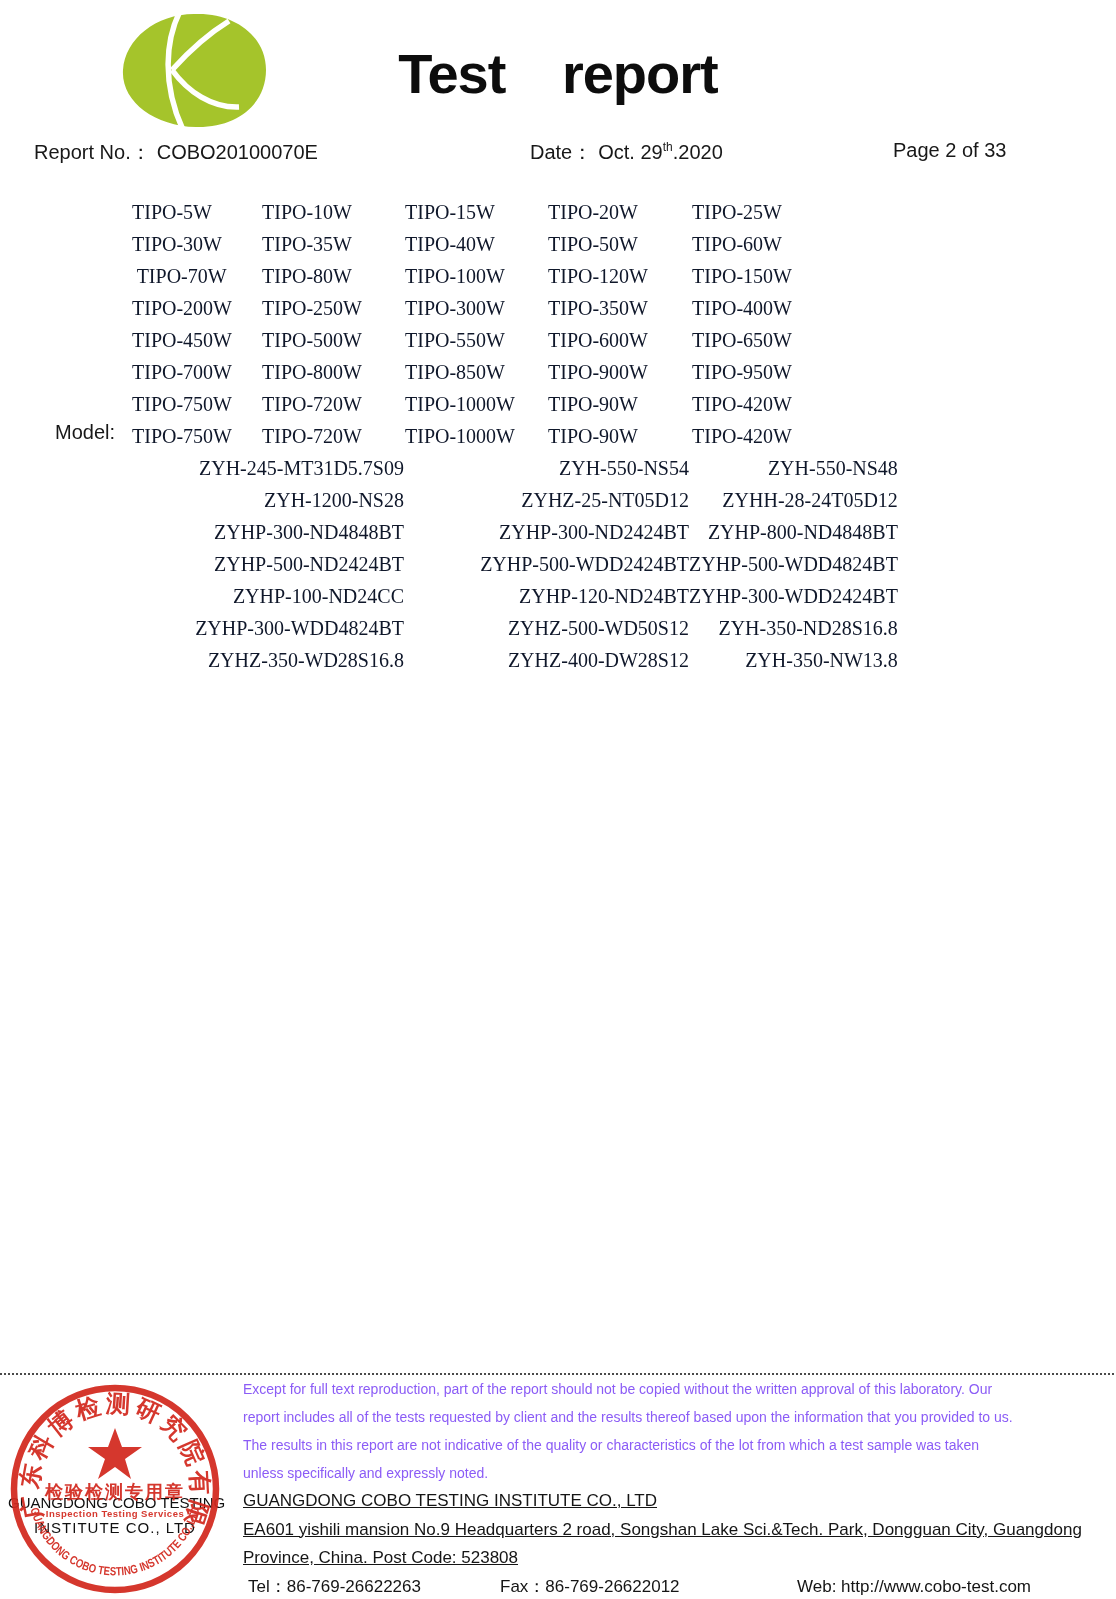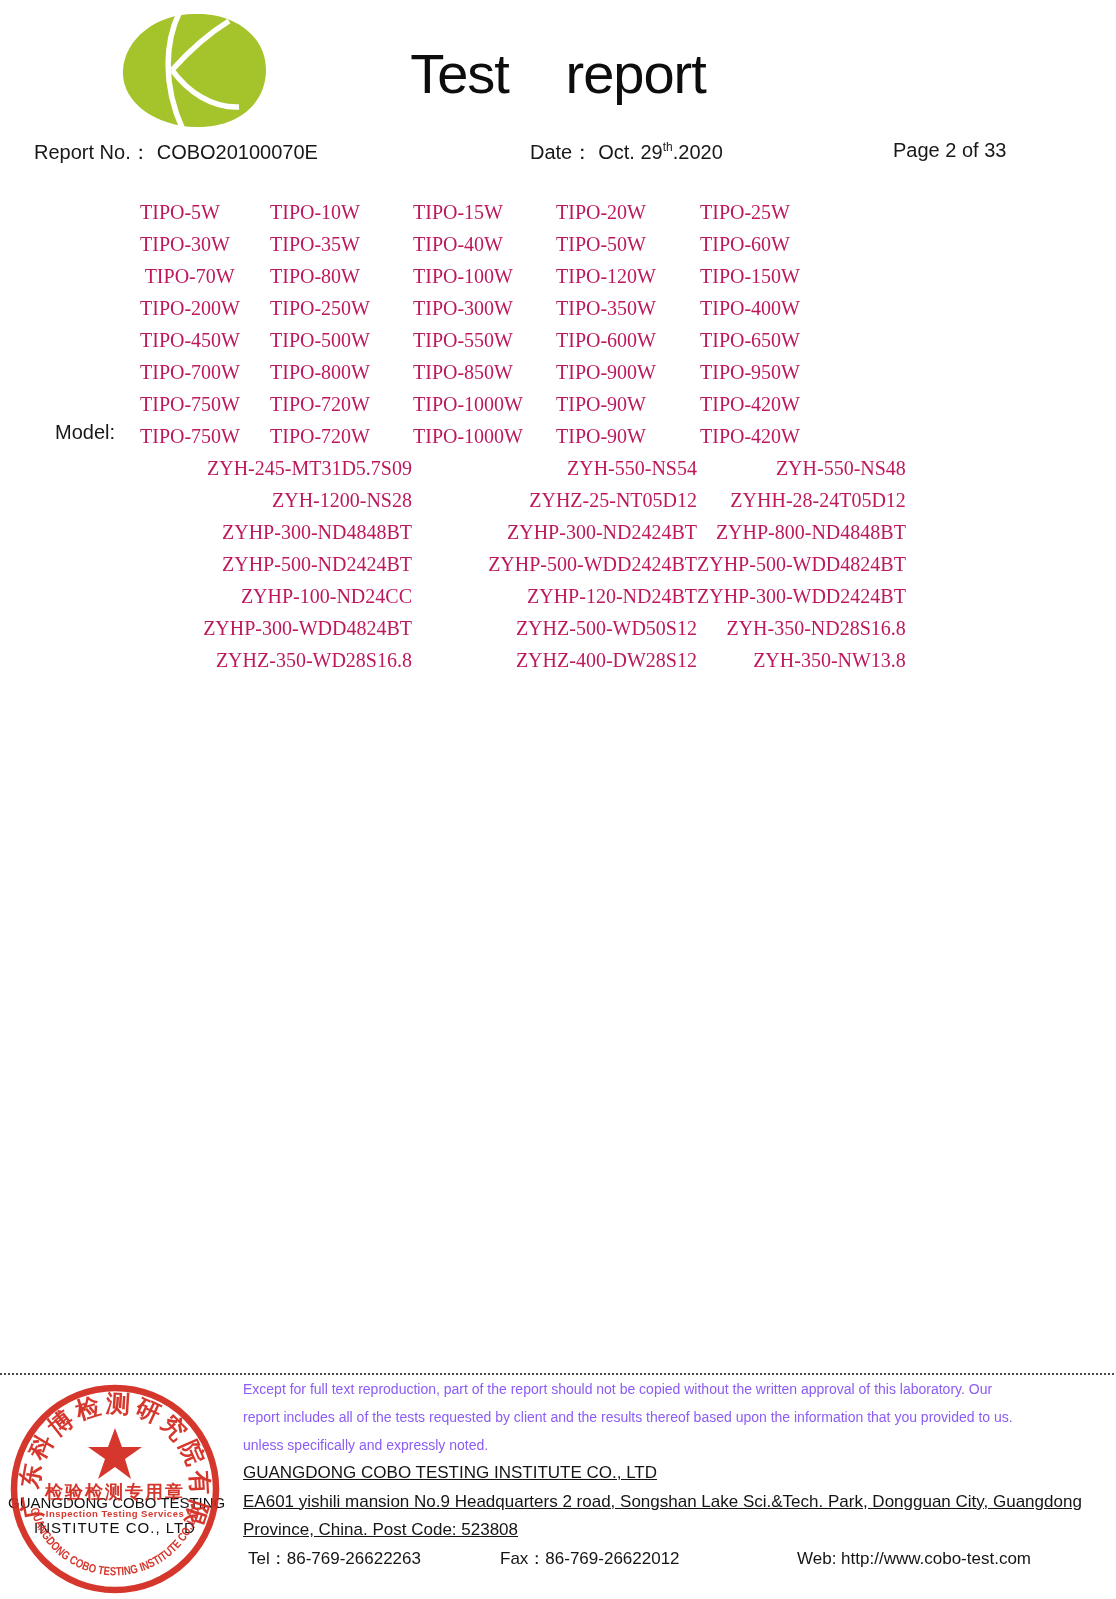--- a/index.html
+++ b/index.html
@@ -5,33 +5,33 @@
   html,body { margin:0; padding:0; background:#888; }
   .page {
     position:relative; width:1116px; height:1599px; margin:0 auto;
     background:#ffffff; overflow:hidden;
     font-family:"Liberation Sans", sans-serif; color:#1c1c1c;
   }
   
   .logo { position:absolute; left:120px; top:12px; width:148px; height:118px; }
   .title {
     position:absolute; left:0; top:40px; width:1116px; text-align:center;
-    font-size:56px; font-weight:normal; color:#0d0d0d;
+    font-size:56px; font-weight:bold; color:#0d0d0d;
     word-spacing:42px; letter-spacing:-1px; line-height:1.2;
   }
   .info-item { position:absolute; top:139px; font-size:20px; white-space:nowrap; color:#181818; }
   .info-report { left:14px;margin-left:20px; }
   .info-date { left:530px; }
   .info-page { left:893px; }
   .info-item sup { font-size:12px; }
   .info-value { margin-left:6px; }
   
   .model-label { position:absolute; left:14px; top:421px; font-size:20px; color:#181818;margin-left:41px; }
-  .grid5, .grid3 { position:absolute; left:140px; display:grid;
-    font-family:"Liberation Serif", serif; font-size:20px; color:#be185d; }
+  .grid5, .grid3 { position:absolute; left:132px; display:grid;
+    font-family:"Liberation Serif", serif; font-size:20px; color:#0f172a; }
   .grid5 { top:197px; grid-template-columns:130px 143px 143px 144px auto; }
   .grid3 { top:453px; grid-template-columns:272px 285px auto;text-align:right; }
   .c { height:32px; line-height:30px; white-space:pre; }
   
   .sep { position:absolute; left:0; top:1373px; width:1116px; height:2px;
     background:repeating-linear-gradient(90deg,#4a4a4a 0 2px, transparent 2px 4px); }
   .footer-col { position:absolute; left:243px; top:1375px; width:850px; }
   .fline { font-size:14px; line-height:28px; white-space:nowrap; color:#8b5cf6; }
   .cline { font-size:17px; line-height:28.6px; white-space:nowrap; color:#151515;text-decoration:underline; }
   .tel-row { position:relative; height:29px; }
@@ -134,20 +134,21 @@
     <span class="c">ZYHZ-350-WD28S16.8</span>
     <span class="c">ZYHZ-400-DW28S12</span>
     <span class="c">ZYH-350-NW13.8</span>
   </div>
 
   <div class="sep"></div>
 
   <div class="footer-col">
     <div class="fline">Except for full text reproduction, part of the report should not be copied without the written approval of this laboratory. Our</div>
     <div class="fline">report includes all of the tests requested by client and the results thereof based upon the information that you provided to us.</div>
+    <div class="fline">The results in this report are not indicative of the quality or characteristics of the lot from which a test sample was taken</div>
     <div class="fline">unless specifically and expressly noted.</div>
     <div class="cline">GUANGDONG COBO TESTING INSTITUTE CO., LTD</div>
     <div class="cline">EA601 yishili mansion No.9 Headquarters 2 road, Songshan Lake Sci.&amp;Tech. Park, Dongguan City, Guangdong</div>
     <div class="cline">Province, China. Post Code: 523808</div>
     <div class="cline tel-row">
       <span class="seg seg-tel"><span>Tel：</span><span>86-769-26622263</span></span>
       <span class="seg seg-fax"><span>Fax：</span><span>86-769-26622012</span></span>
       <span class="seg seg-web"><span>Web:</span>&nbsp;<span>http://www.cobo-test.com</span></span>
     </div>
   </div>

